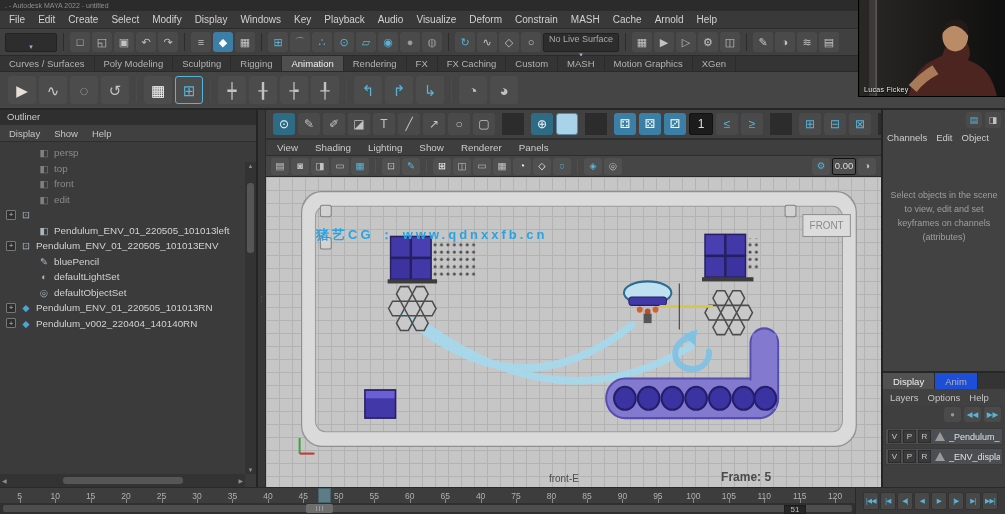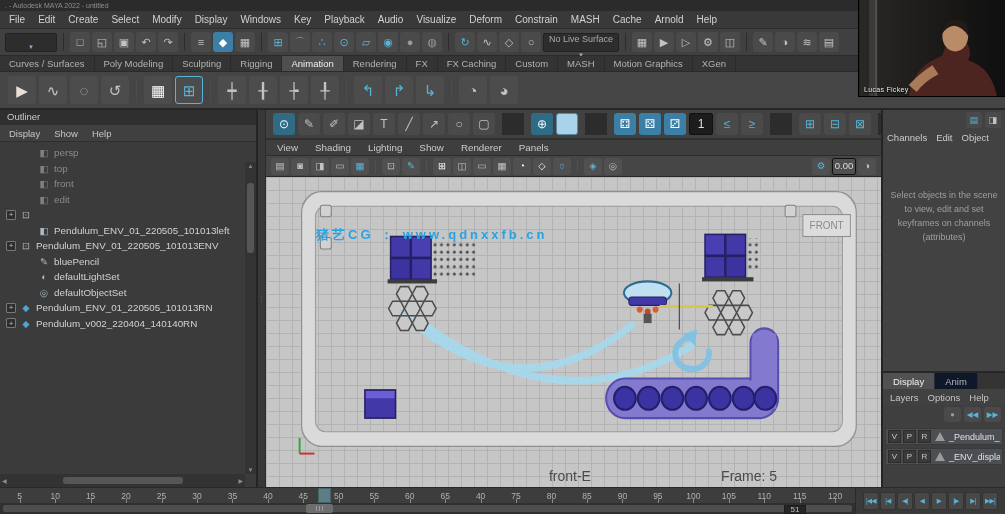--- a/index.html
+++ b/index.html
@@ -106,34 +106,34 @@
   .vp-iconbar .ic{width:18px;height:17px;font-size:9.5px;background:#505050;}
   .vp-iconbar .ic.sep{width:1px;height:14px;}
 
   .vp-canvas{flex:1;position:relative;background:#c6c6c6;
     background-image:linear-gradient(#b3b3b3 1px,transparent 1px),
       linear-gradient(90deg,#b3b3b3 1px,transparent 1px);
     background-size:13px 13px;overflow:hidden;}
   .scene{position:absolute;inset:0;width:100%;height:100%;}
   .watermark{position:absolute;left:50px;top:49px;font-size:13px;font-weight:bold;
     color:var(--watermark);letter-spacing:3px;white-space:nowrap;}
-  .cam-label{position:absolute;bottom:3px;left:46%;font-size:14px;color:#4a4a4a;}
-  .frame-label{position:absolute;bottom:3px;left:74%;font-size:14px;color:#4a4a4a;}
+  .cam-label{position:absolute;bottom:3px;left:46%;font-size:10px;color:#4a4a4a;}
+  .frame-label{position:absolute;bottom:3px;left:74%;font-size:12px;color:#4a4a4a;font-weight:bold;}
 
   .rightpanel{width:124px;background:#424242;border-left:2px solid #242424;display:flex;
     flex-direction:column;font-size:9.5px;min-width:0;}
   .cb-icons{height:22px;display:flex;justify-content:flex-end;gap:3px;padding:2px 4px;}
   .cb-icons .ic{width:16px;height:16px;font-size:9px;}
   .cb-menus{height:15px;display:flex;gap:9px;padding:0 4px;color:#cccccc;font-size:9.5px;}
   .cb-message{margin-top:42px;padding:0 7px;color:#9f9f9f;font-size:9px;text-align:center;
     line-height:1.55;}
   .le-section{margin-top:auto;border-top:2px solid #272727;background:#3f3f3f;
     display:flex;flex-direction:column;}
   .le-tabs{display:flex;height:16px;background:#343434;}
-  .le-tab{padding:1px 10px;background:#0f172a;color:#b3b3b3;border-right:1px solid #2b2b2b;
+  .le-tab{padding:1px 10px;background:#1d4ed8;color:#b3b3b3;border-right:1px solid #2b2b2b;
     font-size:9.5px;display:flex;align-items:center;}
   .le-tab.active{background:#515151;color:#f0f0f0;}
   .le-menus{display:flex;gap:9px;height:16px;padding:0 7px;color:#c5c5c5;align-items:center;
     font-size:9.5px;background:#414141;}
   .le-toolbar{display:flex;justify-content:flex-end;gap:3px;padding:2px 4px;height:20px;}
   .le-toolbar .ic{width:17px;height:15px;font-size:7.5px;}
   .le-rows{padding:3px 2px 0;min-height:62px;}
   .le-row{height:17px;display:flex;align-items:center;gap:2px;background:#4b4f54;
     margin-bottom:3px;padding:0 2px;border:1px solid #3a3a3a;}
   .le-tog{width:13px;height:13px;background:#3a3a3a;border:1px solid #2c2c2c;color:#c8c8c8;

